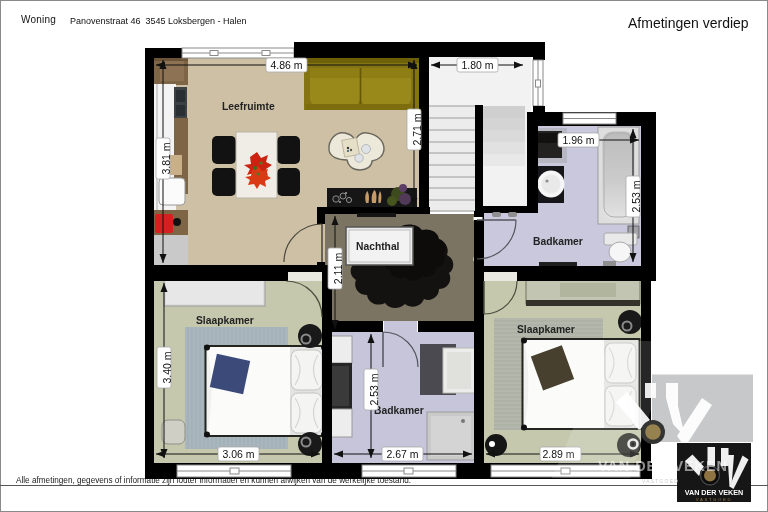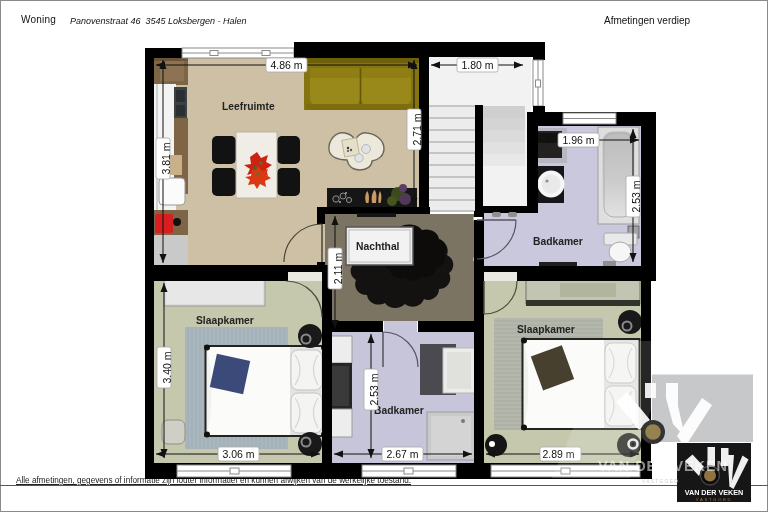--- a/index.html
+++ b/index.html
@@ -1,23 +1,23 @@
 <!DOCTYPE html>
 <html><head>
 <meta charset="utf-8">
 <style>
   html,body{margin:0;padding:0;}
   body{width:768px;height:512px;position:relative;background:#fff;overflow:hidden;
        font-family:"Liberation Sans", sans-serif;}
   .frame{position:absolute;left:0;top:0;width:766px;height:510px;border:1px solid #8a8a8a;}
   .hdr1{position:absolute;left:21px;top:14px;font-size:10px;font-weight:normal;letter-spacing:0.2px;color:#111;}
-  .hdr2{position:absolute;left:70px;top:15.5px;font-size:9px;color:#111;font-style:italic;}
-  .hdr3{position:absolute;left:604px;top:14.5px;font-size:10px;color:#111;}
+  .hdr2{position:absolute;left:70px;top:15.5px;font-size:9px;color:#111;}
+  .hdr3{position:absolute;left:628px;top:14.5px;font-size:14px;color:#111;}
   .rule{position:absolute;left:0px;top:485px;width:768px;height:1px;background:#555;}
-  .foot{position:absolute;left:16px;top:476px;font-size:8.2px;color:#222;text-decoration:underline;}
+  .foot{position:absolute;left:16px;top:476px;font-size:8.2px;color:#222;}
   svg{position:absolute;left:0;top:0;}
   .dim{font-size:10.5px;fill:#111;}
   .room{font-size:10.3px;font-weight:bold;fill:#222;}
 </style>
 </head>
 <body>
 
 <div class="frame"></div>
 
 <div class="hdr1">Woning</div>

